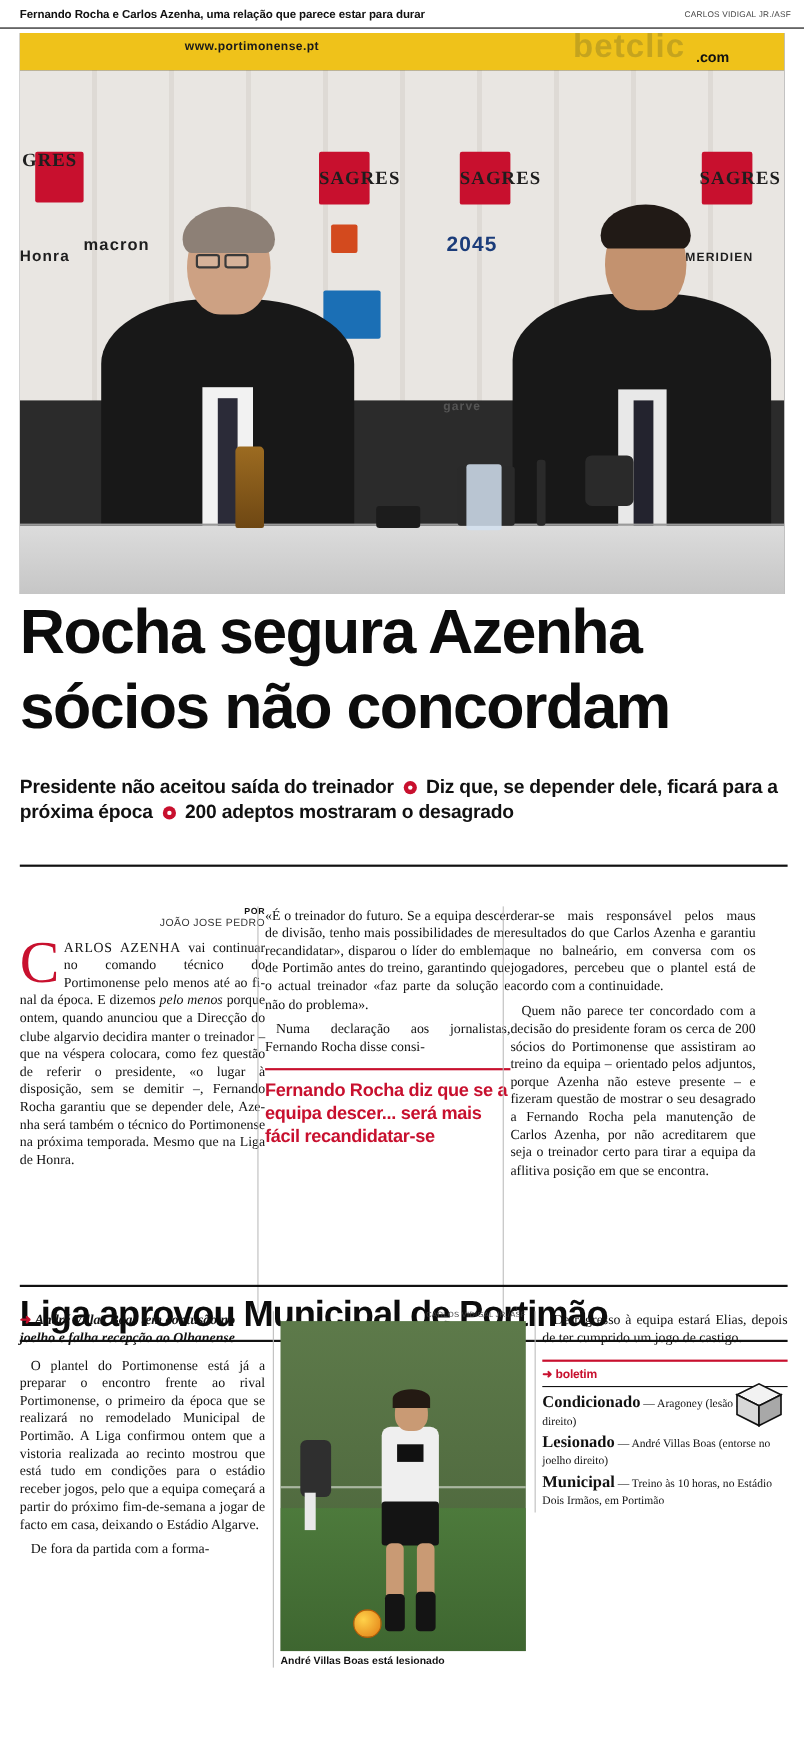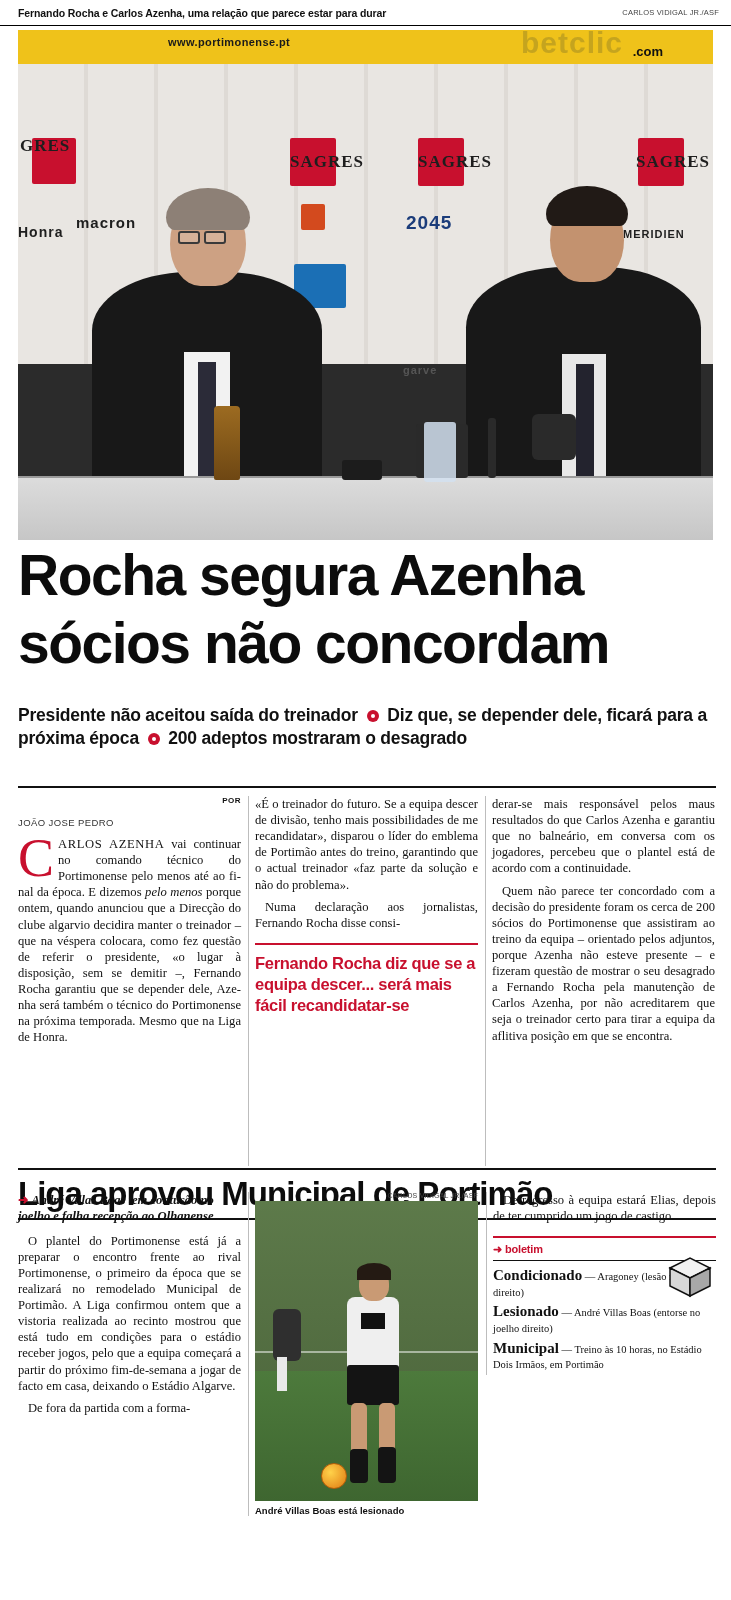--- a/index.html
+++ b/index.html
@@ -215,25 +215,24 @@
 
   .rule {
     position: absolute;
     background: #111;
   }
   .rule-top { left: 18px; top: 786px; width: 698px; height: 2px; }
 
   
   .cols {
     position: absolute;
-    left: 18px; top: 796px;
+    left: 18px; top: 824px;
     width: 698px;
     height: 370px;
     display: flex;
-    gap: 14px;
   }
   .col {
     width: 223px;
     position: relative;
   }
   .col .vline {
     position: absolute;
     left: -7px; top: 0;
     width: 1px; height: 100%;
     background: #bdbdbd;
@@ -242,24 +241,24 @@
     font-family: "Liberation Sans", sans-serif;
     font-size: 8px;
     font-weight: 700;
     text-align: right;
     color: #111;
     letter-spacing: 0.5px;
   }
   .byline-name {
     font-family: "Liberation Sans", sans-serif;
     font-size: 9.5px;
-    text-align: left;
+    text-align: right;
     color: #333;
     letter-spacing: 0.4px;
-    margin-top: 12px;
+    margin-top: 1px;
     margin-bottom: 8px;
   }
   p.body {
     font-family: "Liberation Serif", serif;
     font-size: 12.6px;
     line-height: 1.28;
     color: #111;
     text-align: justify;
     margin: 0 0 6px 0;
     text-indent: 10px;

